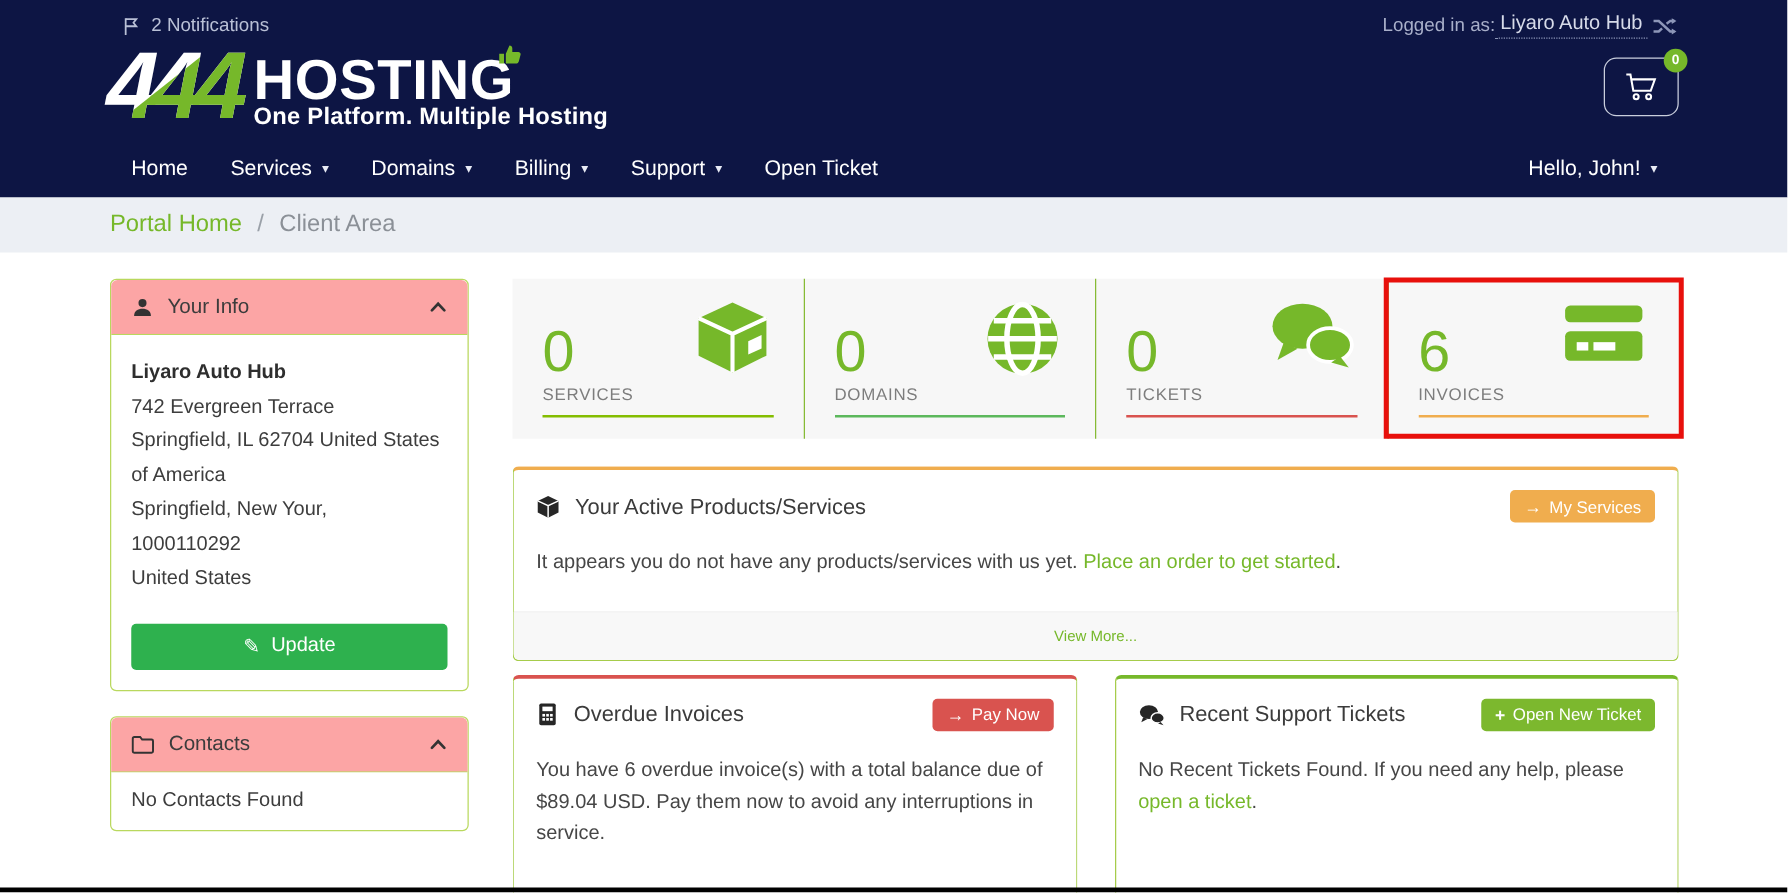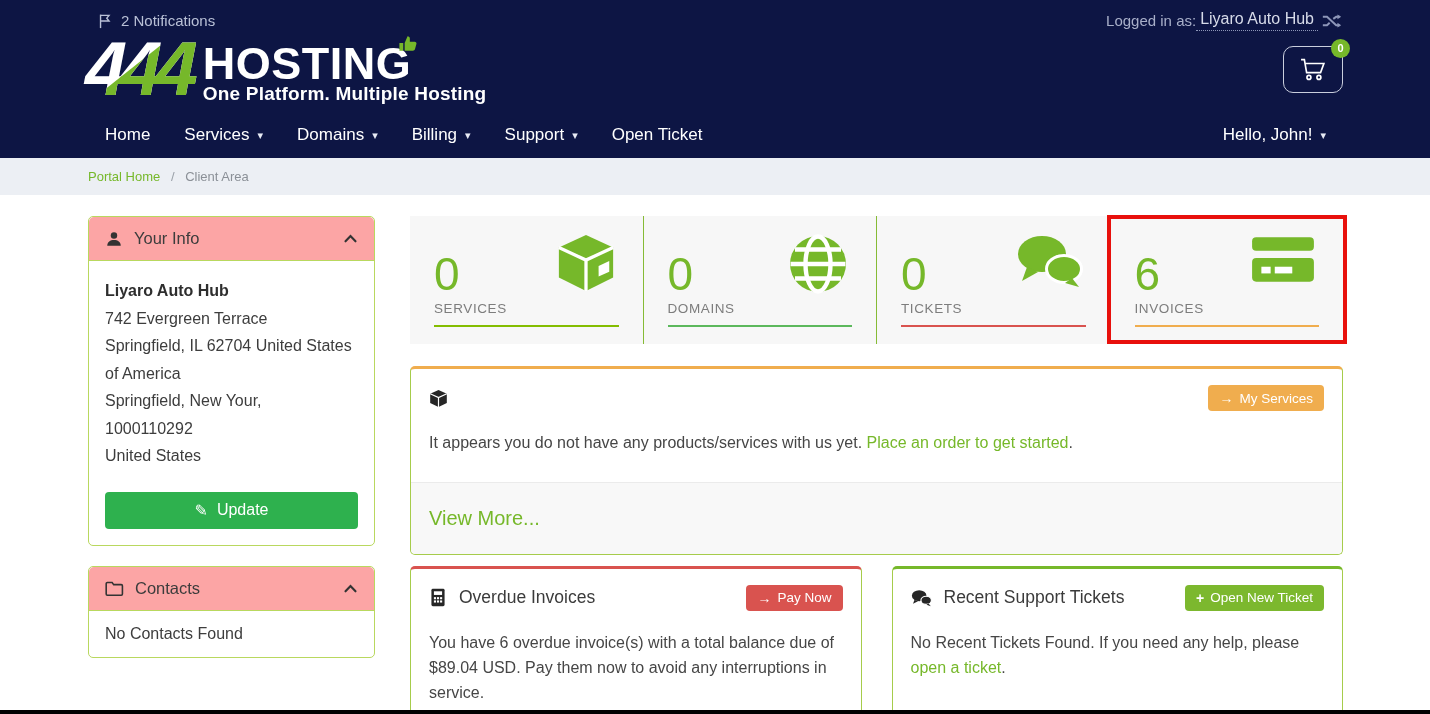--- a/index.html
+++ b/index.html
@@ -31,21 +31,21 @@
   .cart-btn { width:60px; height:47px; border:1px solid #c9cedd; border-radius:10px; background:transparent;
               position:relative; display:flex; align-items:center; justify-content:center; cursor:pointer; }
   .cart-badge { position:absolute; top:-8px; right:-8px; width:19px; height:19px; border-radius:50%;
               background:#76b82a; color:#fff; font-size:11px; font-weight:700;
               display:flex; align-items:center; justify-content:center; }
   .navbar { display:flex; align-items:center; padding:0 88px 0 105px; height:47px; }
   .nav-item { color:#fff; font-size:17px; margin-right:34px; display:inline-flex; align-items:center; gap:8px; cursor:pointer; }
   .caret { font-size:11px; color:#e8ebf5; line-height:1; padding-top:2px; }
   .nav-greeting { margin-left:auto; margin-right:16px; }
   
-  .breadcrumb { background:#eceff4; padding:11px 88px; font-size:13px; color:#8b9097; }
+  .breadcrumb { background:#eceff4; padding:11px 88px; font-size:19px; color:#8b9097; }
   .crumb-home { color:#76b82a; cursor:pointer; }
   .crumb-sep { margin:0 7px; color:#9aa0a8; }
   
   .content { display:flex; padding:21px 87px 0 88px; }
   .sidebar { width:287px; flex:none; }
   .main { flex:1; margin-left:35px; min-width:0; }
   
   .side-panel { border:1px solid #b9d85e; border-radius:5px; background:#fff; }
   .side-header { background:#fca5a5; border-bottom:1px solid #b9d85e; padding:12px 16px;
                  display:flex; align-items:center; border-radius:5px 5px 0 0; cursor:pointer; }
@@ -81,22 +81,22 @@
   .products-panel { margin-top:22px; }
   .panel-header { display:flex; align-items:center; padding:16px 18px 11px; }
   .panel-title { font-size:17.5px; color:#3b3b3b; margin-left:12px; }
   .panel-action { margin-left:auto; }
   .btn { border:none; border-radius:4px; color:#fff; font-size:13.5px; padding:5px 11px;
          display:inline-flex; align-items:center; gap:6px; cursor:pointer; font-family:inherit; }
   .btn-icon { font-weight:700; font-size:14px; }
   .btn-orange { background:#f0ad4e; } .btn-red { background:#d9534f; } .btn-green { background:#7cb82e; }
   .panel-body { padding:9px 18px 26px; font-size:16px; color:#464646; line-height:1.55; }
   .green-link { color:#76b82a; text-decoration:none; cursor:pointer; }
-  .panel-footer { background:#f8f8f8; border-top:1px solid #ebebeb; padding:24px 18px;
-                  text-align:left; font-size:20px; border-radius:0 0 5px 5px; }
+  .panel-footer { background:#f8f8f8; border-top:1px solid #ebebeb; padding:12px 18px;
+                  text-align:center; font-size:12px; border-radius:0 0 5px 5px; }
   .bottom-row { display:flex; gap:30px; margin-top:11px; }
   .bottom-row .panel { flex:1; min-height:230px; }
   .bottom-edge { position:absolute; left:0; bottom:0; width:100%; height:4px; background:#010101; z-index:50; }
   svg { display:block; }
 </style>
 </head>
 <body>
 
 <div class="header">
   <div class="topbar">
@@ -306,20 +306,21 @@
     </div>
 
     <div class="panel top-orange products-panel">
       <div class="panel-header">
         <span>
           <svg width="19" height="19" viewBox="0 0 64 64">
             <path d="M32 3 60 16v31L32 61 4 47V16z" fill="#262626"></path>
             <path d="M4 16l28 13 28-13M32 29v32" stroke="#fff" stroke-width="4" fill="none"></path>
           </svg>
         </span>
+        <span class="panel-title">Your Active Products/Services</span>
         <span class="panel-action">
           <button class="btn btn-orange">
             <span class="btn-icon">→</span>
             <span>My Services</span>
           </button>
         </span>
       </div>
       <div class="panel-body">
         <span>It appears you do not have any products/services with us yet. </span><a class="green-link">Place an order to get started</a><span>.</span>
       </div>

